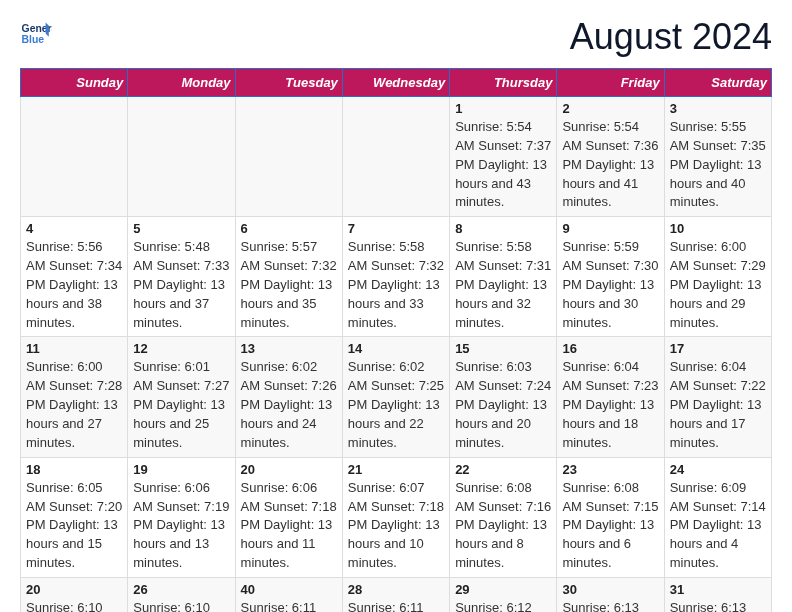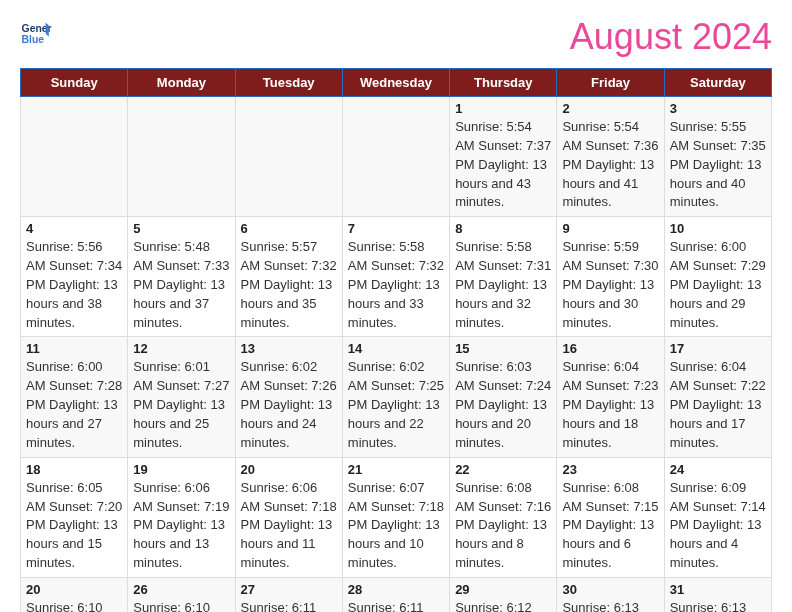--- a/index.html
+++ b/index.html
@@ -24,39 +24,40 @@
     .logo-icon {
       width: 32px;
       height: 32px;
     }
     .title-block {
       text-align: right;
     }
     .title-block h1 {
       font-size: 36px;
       font-weight: normal;
-      color: #ec4899;
+      color: #0f172a;
     }
     .title-block h2 {
       font-size: 16px;
       font-weight: normal;
       color: #555;
     }
     table {
       width: 100%;
       border-collapse: collapse;
       table-layout: fixed;
     }
     thead th {
-      background-color: #7f1d1d;
+      background-color: #be185d;
       color: #fff;
       font-size: 13px;
       padding: 6px 4px;
-      text-align: center;
+      text-align: right;
       border: 1px solid #2a6bc5;
+      font-style: italic;
     }
     tbody td {
       vertical-align: top;
       border: 1px solid #ddd;
       padding: 4px 5px;
       font-size: 11px;
       color: #333;
       height: 88px;
     }
     tbody tr:nth-child(odd) td {
@@ -299,21 +300,21 @@
 and 2 minutes.</div>
         </td>
         <td>
           <span class="day-num">26</span>
           <div class="day-info">Sunrise: 6:10 AM
 Sunset: 7:11 PM
 Daylight: 13 hours
 and 0 minutes.</div>
         </td>
         <td>
-          <span class="day-num">27</span>
+          <span class="day-num">40</span>
           <div class="day-info">Sunrise: 6:11 AM
 Sunset: 7:10 PM
 Daylight: 12 hours
 and 59 minutes.</div>
         </td>
         <td>
           <span class="day-num">28</span>
           <div class="day-info">Sunrise: 6:11 AM
 Sunset: 7:09 PM
 Daylight: 12 hours

